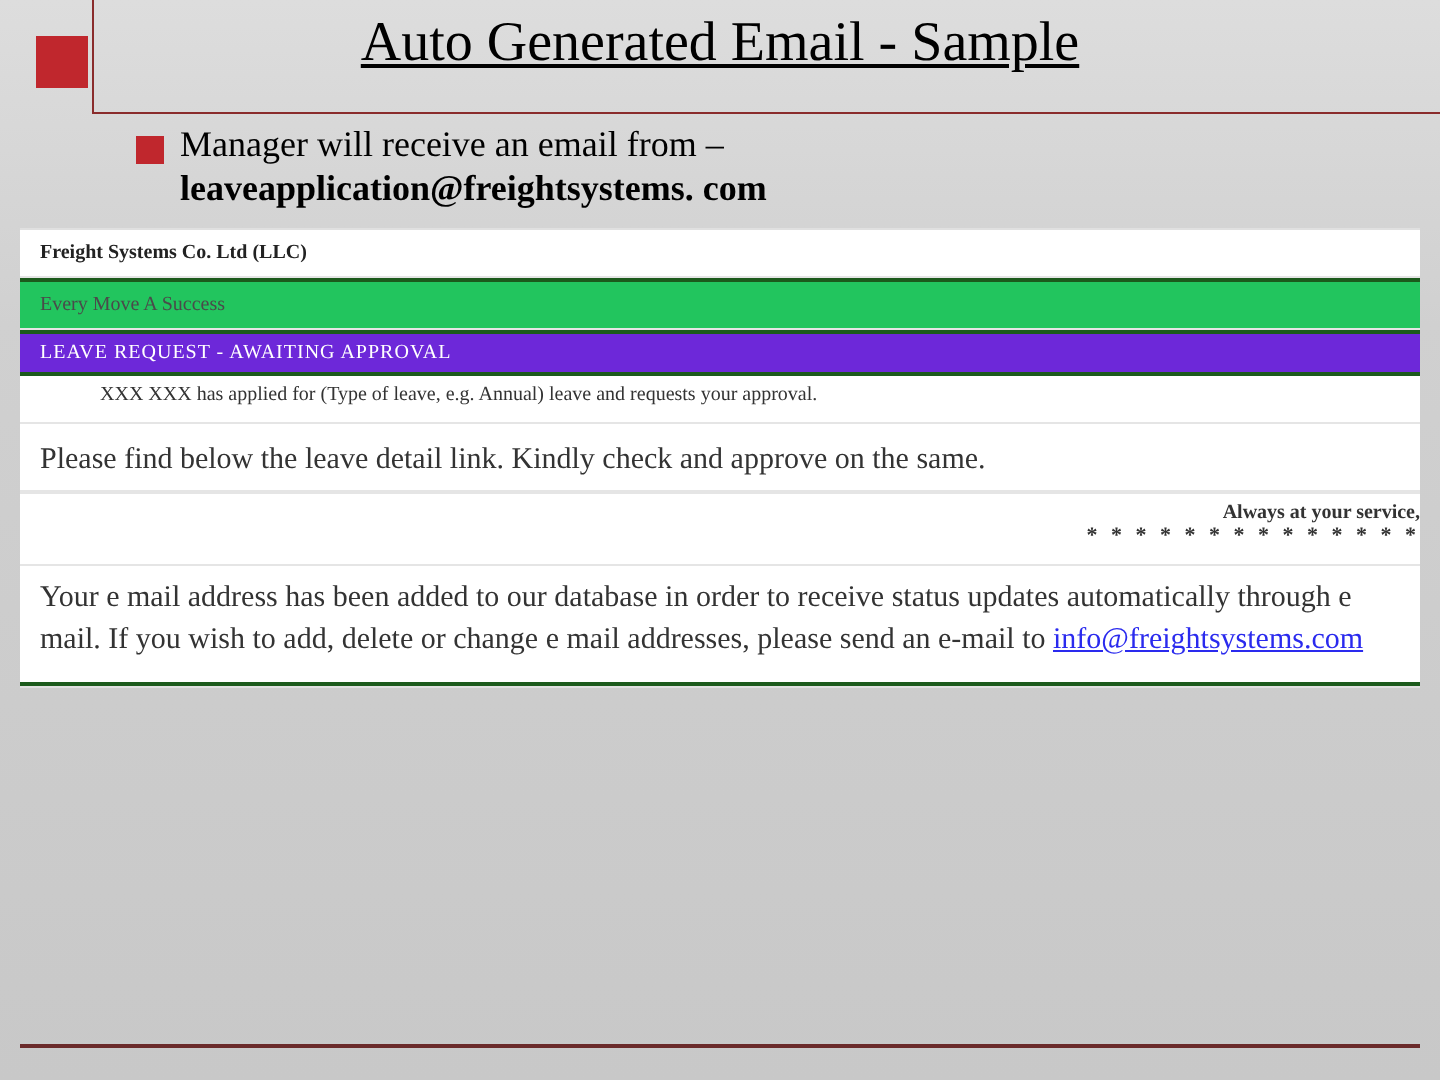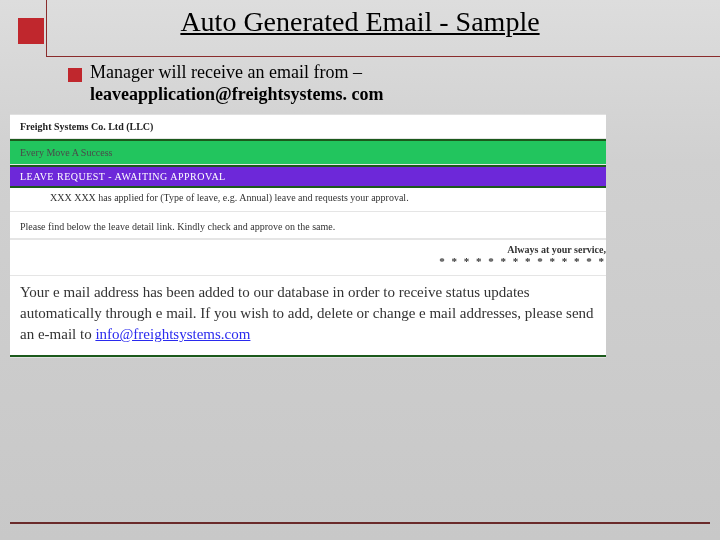--- a/index.html
+++ b/index.html
@@ -77,21 +77,21 @@
     top: 84px;
     font-size: 18px;
     font-weight: bold;
     color: #000;
   }
   
   .email {
     position: absolute;
     left: 10px;
     top: 114px;
-    width: 596px;
+    width: 700px;
     background: #ffffff;
     font-family: "Times New Roman", serif;
     font-size: 10px;
     color: #333;
     border-top: 1px solid #e0e0e0;
     border-bottom: 1px solid #e0e0e0;
   }
   .email .row {
     padding: 6px 10px;
     border-bottom: 1px solid #e5e5e5;
@@ -109,21 +109,21 @@
     background: #6d28d9;
     color: #ffffff;
     text-align: left;
     padding: 4px 10px;
     font-weight: normal;
     letter-spacing: 0.5px;
     font-size: 10px;
   }
   .email .body-text {
     padding: 8px 0 4px 10px;
-    font-size: 10px;
+    font-size: 15px;
     line-height: 1.4;
     color: #333;
   }
   .email .detail-line {
     padding: 4px 10px 8px 40px;
     font-size: 10px;
     color: #333;
   }
   .email a.link {
     color: #2a2aee;

